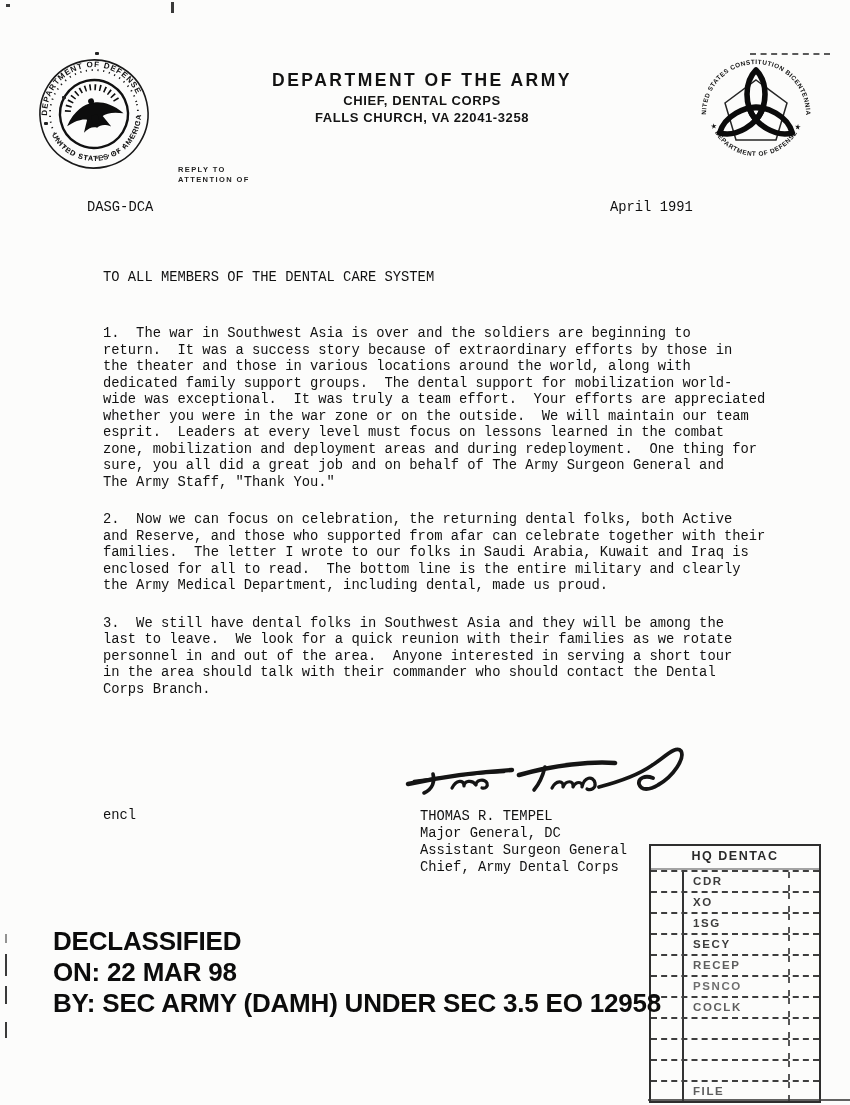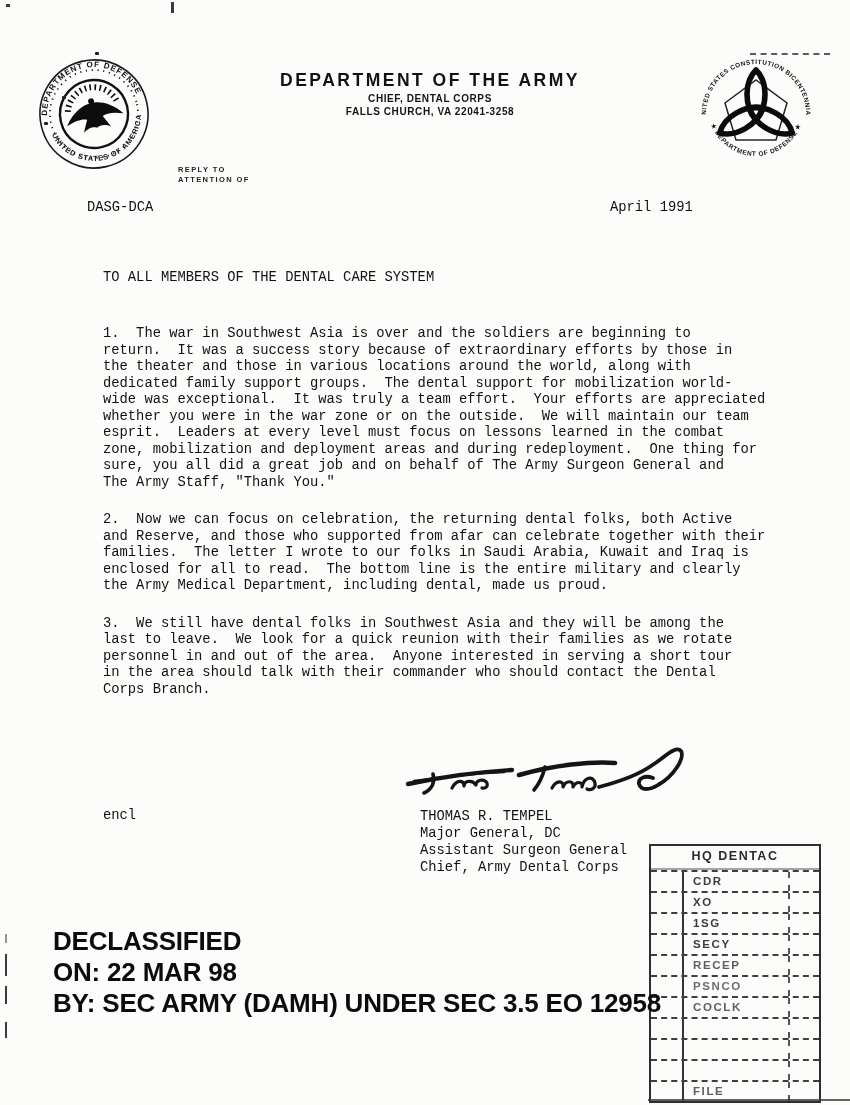--- a/index.html
+++ b/index.html
@@ -2,23 +2,23 @@
 <html><head>
 <meta charset="utf-8">
 <style>
   html,body{margin:0;padding:0;background:#e8e8e6;}
   .page{
     position:relative; width:850px; height:1105px; margin:0 auto;
     background:#fcfcfb; overflow:hidden; color:#161616;
     font-family:"Liberation Sans", sans-serif;
   }
   
-  .letterhead{position:absolute; left:230px; top:70px; width:400px; text-align:center;}
+  .letterhead{position:absolute; left:222px; top:70px; width:400px; text-align:center;}
   .lh-dept{font-size:17.5px; font-weight:bold; letter-spacing:2.5px; color:#121212;}
-  .lh-sub{font-size:10px; font-weight:bold; letter-spacing:0.6px; margin-top:2px; color:#141414;}
+  .lh-sub{font-size:13px; font-weight:bold; letter-spacing:0.6px; margin-top:2px; color:#141414;}
   .replyto{position:absolute; left:178px; top:165px; font-size:7.5px; font-weight:bold;
     letter-spacing:1.4px; line-height:10px; color:#222;}
   .seal{position:absolute;}
   .seal-left{left:36px; top:56px; transform:rotate(-13deg);}
   .seal-right{left:694px; top:46px;}
   
   .mono{font-family:"Liberation Mono","DejaVu Sans Mono",monospace; font-size:13.8px; color:#111;}
   .refline{position:absolute; left:87px; top:200px;}
   .dateline{position:absolute; left:610px; top:200px;}
   .salutation{position:absolute; left:103px; top:270px;}

